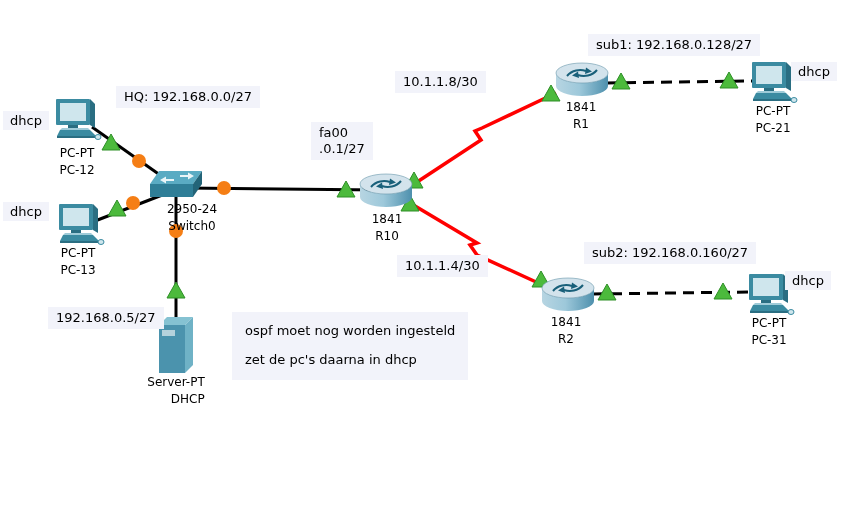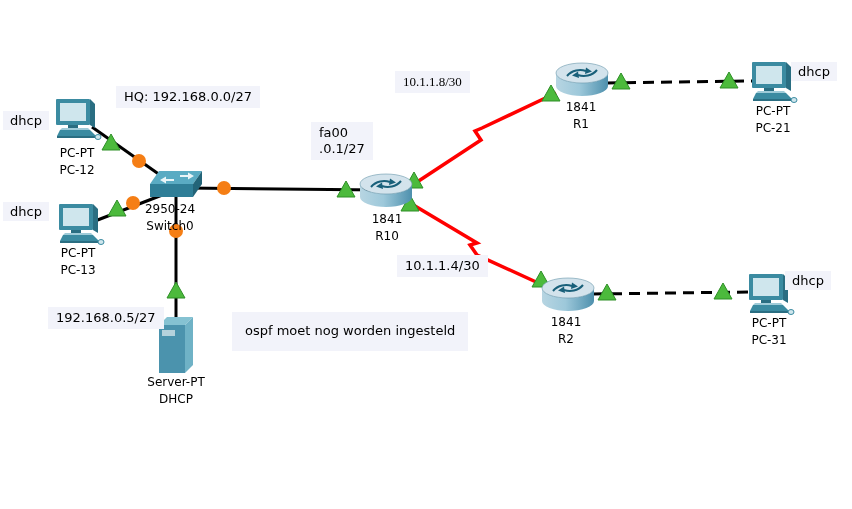--- a/index.html
+++ b/index.html
@@ -199,25 +199,25 @@
   </div>
 
   <div class="devlabel" style="left:77px; top:145px;">
     <div>PC-PT</div>
     <div>PC-12</div>
   </div>
   <div class="devlabel" style="left:78px; top:245px;">
     <div>PC-PT</div>
     <div>PC-13</div>
   </div>
-  <div class="devlabel" style="left:170px; top:201px;">
+  <div class="devlabel" style="left:192px; top:201px;">
     <div>2950-24</div>
     <div>Switch0</div>
   </div>
-  <div class="devlabel" style="left:176px; top:374px;">
+  <div class="devlabel" style="left:176px; top:374px;text-align:right;">
     <div>Server-PT</div>
     <div>DHCP</div>
   </div>
   <div class="devlabel" style="left:387px; top:211px;">
     <div>1841</div>
     <div>R10</div>
   </div>
   <div class="devlabel" style="left:581px; top:99px;">
     <div>1841</div>
     <div>R1</div>
@@ -229,28 +229,31 @@
   <div class="devlabel" style="left:773px; top:103px;">
     <div>PC-PT</div>
     <div>PC-21</div>
   </div>
   <div class="devlabel" style="left:769px; top:315px;">
     <div>PC-PT</div>
     <div>PC-31</div>
   </div>
 
   <div class="netlabel" style="left:116px; top:86px;">HQ: 192.168.0.0/27</div>
-  <div class="netlabel" style="left:395px; top:71px;font-family:Liberation Serif, serif;">10.1.1.8/30</div>
+  <div class="netlabel" style="left:588px; top:34px;">sub1: 192.168.0.128/27</div>
+  <div class="netlabel" style="left:584px; top:242px;">sub2: 192.168.0.160/27</div>
+  <div class="netlabel" style="left:395px; top:71px;">10.1.1.8/30</div>
   <div class="netlabel" style="left:397px; top:255px;">10.1.1.4/30</div>
   <div class="netlabel" style="left:311px; top:122px;">fa00
 .0.1/27</div>
   <div class="netlabel" style="left:48px; top:307px;">192.168.0.5/27</div>
 
   <div class="badge" style="left:3px; top:111px;">dhcp</div>
   <div class="badge" style="left:3px; top:202px;">dhcp</div>
   <div class="badge" style="left:791px; top:62px;">dhcp</div>
   <div class="badge" style="left:785px; top:271px;">dhcp</div>
 
   <div class="notes" style="left:232px; top:312px;">
     <p>ospf moet nog worden ingesteld</p>
+    <p>zet de pc's daarna in dhcp</p>
   </div>
 
 </div>
 
 </body></html>

